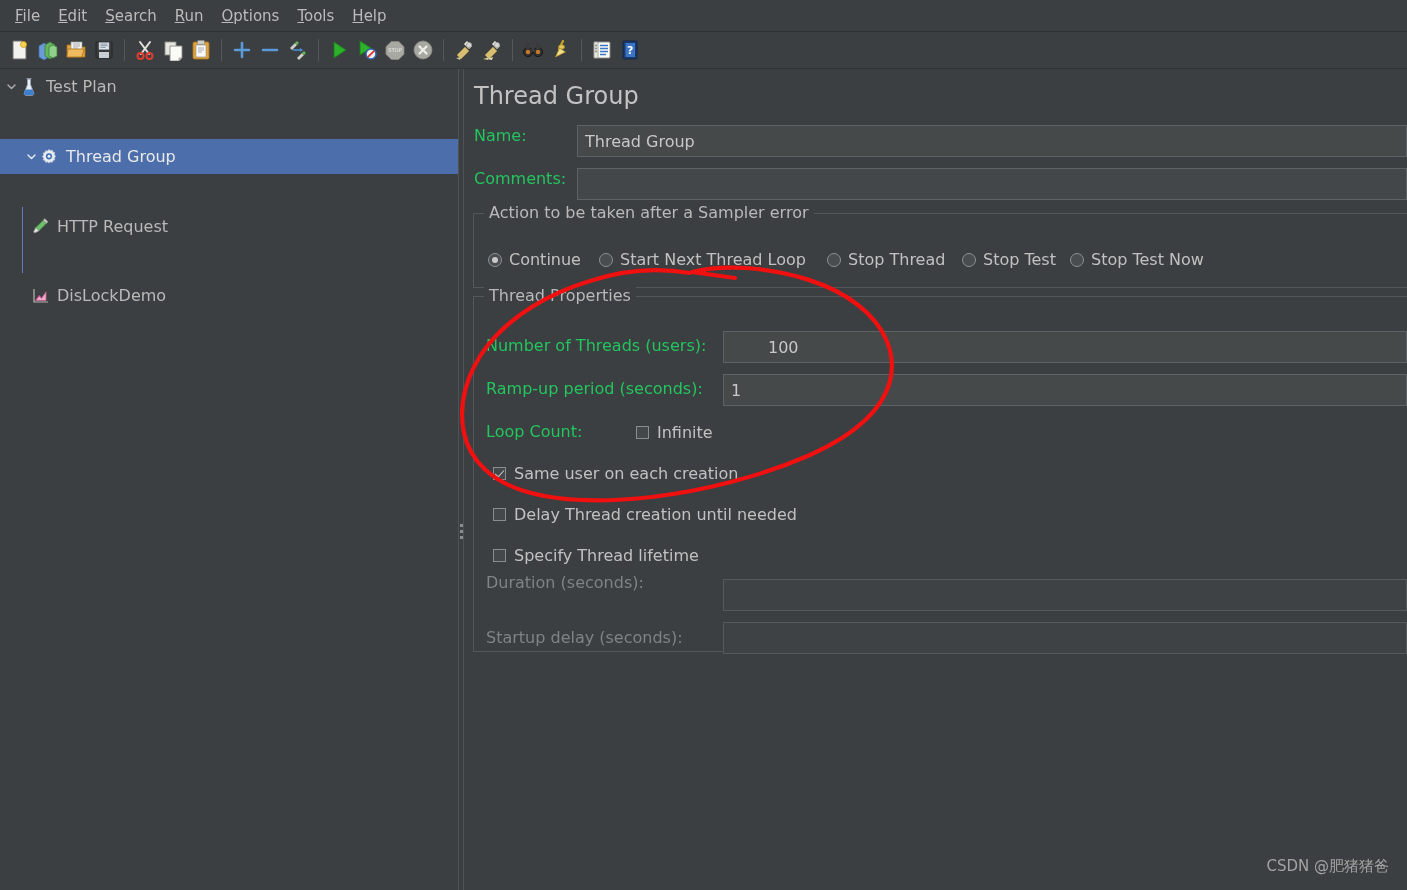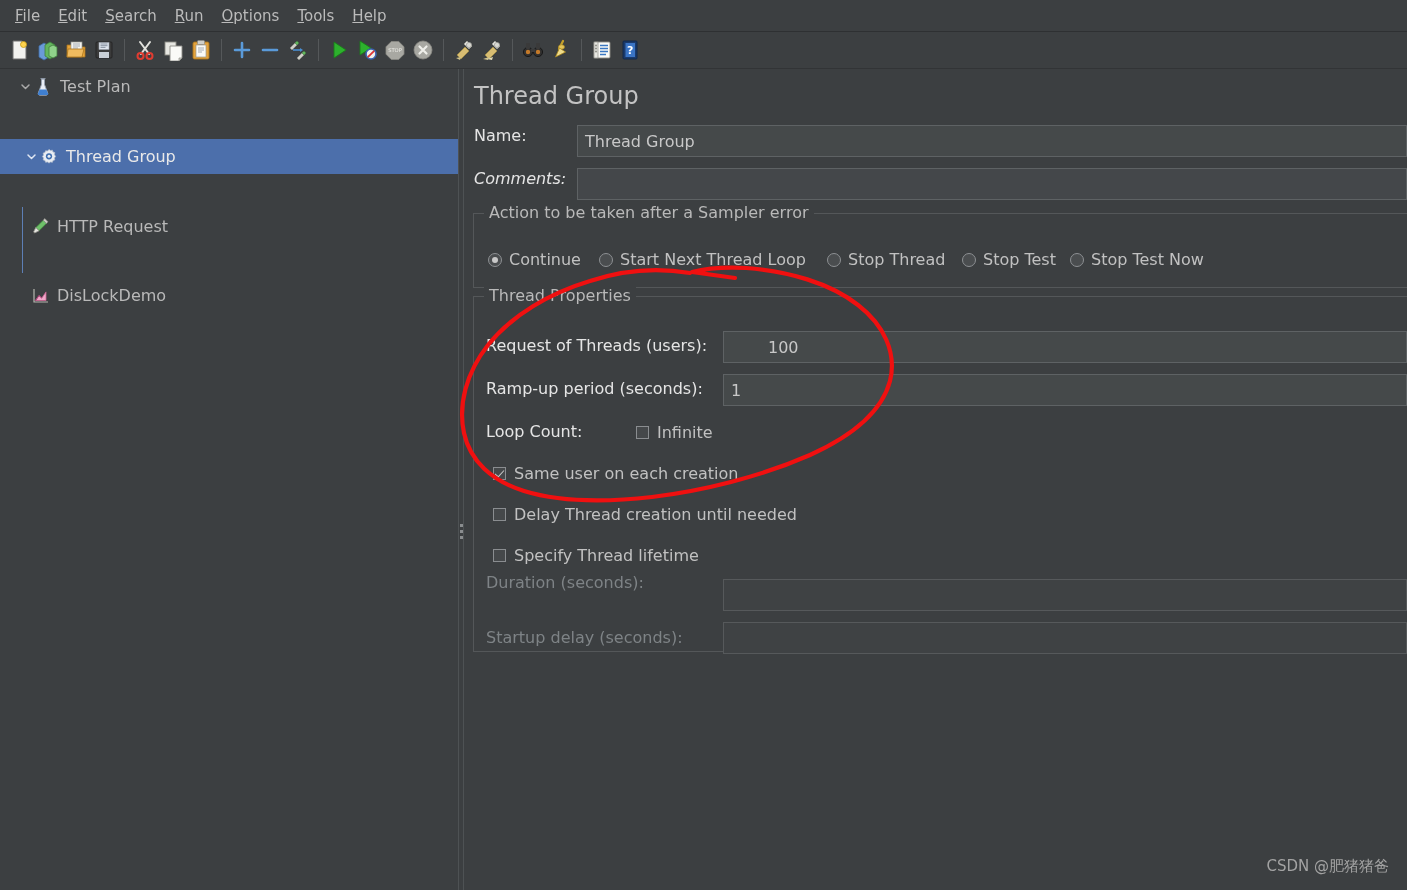--- a/index.html
+++ b/index.html
@@ -82,21 +82,21 @@
     margin-left: 7px;
   }
   .tree-row.selected .label { color: #e9e9e9; }
   .tw { 
     width: 15px; height: 15px;
     display: inline-flex; align-items: center; justify-content: center;
     flex: 0 0 auto;
   }
   .tw svg { display:block; }
   .ticon { width: 20px; height: 20px; flex: 0 0 auto; display:block; }
-  .indent-1 { padding-left: 18px; }
+  .indent-1 { padding-left: 4px; }
   .indent-2 { padding-left: 24px; }
   .indent-3 { padding-left: 30px; }
   .guide {
     position: absolute;
     left: 20px;
     width: 1px;
     background: #5d7fb5;
   }
 
   
@@ -125,21 +125,21 @@
   }
   .panel-title {
     position: absolute; left: 9px; top: 13px;
     color: #c3c3c3;
     font-size: 24px;
     white-space: nowrap;
   }
 
   .frow { position: absolute; display: flex; align-items: center; }
   .flabel {
-    color: #e5e5e5;
+    color: #22c55e;
     font-size: 16px;
     white-space: nowrap;
   }
   .flabel.dim { color: #7e8386; }
 
   .finput {
     background: #45494a;
     border: 1px solid #5e6264;
     box-sizing: border-box;
     height: 32px;
@@ -503,21 +503,21 @@
 
   <div class="main">
 
     <div class="panel-title">Thread Group</div>
 
     <div class="frow" style="left:9px; top:57px;">
       <span class="flabel" style="width:105px; display:inline-block;">Name:</span>
     </div>
     <div class="finput" style="position:absolute; left:112px; top:56px; width:830px;">Thread Group</div>
 
-    <div class="frow" style="left:9px; top:100px;font-style:italic;">
+    <div class="frow" style="left:9px; top:100px;">
       <span class="flabel" style="width:105px; display:inline-block;">Comments:</span>
     </div>
     <div class="finput empty" style="position:absolute; left:112px; top:99px; width:830px;"></div>
 
     <div class="group" style="left:8px; top:144px; width:945px; height:75px;">
       <div class="gtitle">Action to be taken after a Sampler error</div>
     </div>
 
     <div class="frow" style="left:23px; top:181px;">
       <span class="radio on">
@@ -540,21 +540,21 @@
     <div class="frow" style="left:605px; top:181px;">
       <span class="radio"></span>
       <span class="radio-lab">Stop Test Now</span>
     </div>
 
     <div class="group" style="left:8px; top:227px; width:945px; height:356px;">
       <div class="gtitle">Thread Properties</div>
     </div>
 
     <div class="frow" style="left:21px; top:267px;">
-      <span class="flabel">Request of Threads (users):</span>
+      <span class="flabel">Number of Threads (users):</span>
     </div>
     <div class="finput" style="position:absolute; left:258px; top:262px; width:684px;padding-left:44px;">100</div>
 
     <div class="frow" style="left:21px; top:310px;">
       <span class="flabel">Ramp-up period (seconds):</span>
     </div>
     <div class="finput" style="position:absolute; left:258px; top:305px; width:684px;">1</div>
 
     <div class="frow" style="left:21px; top:353px;">
       <span class="flabel">Loop Count:</span>

